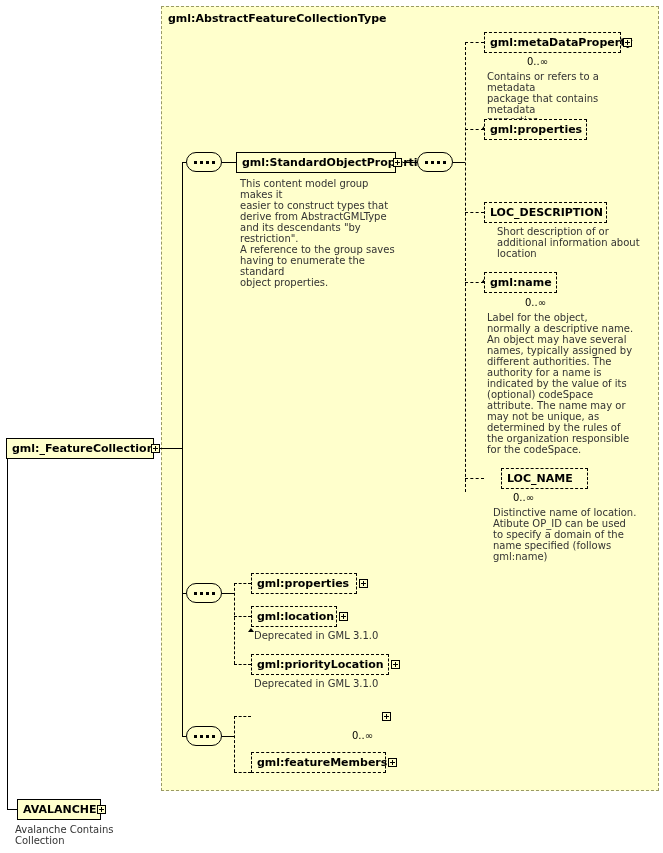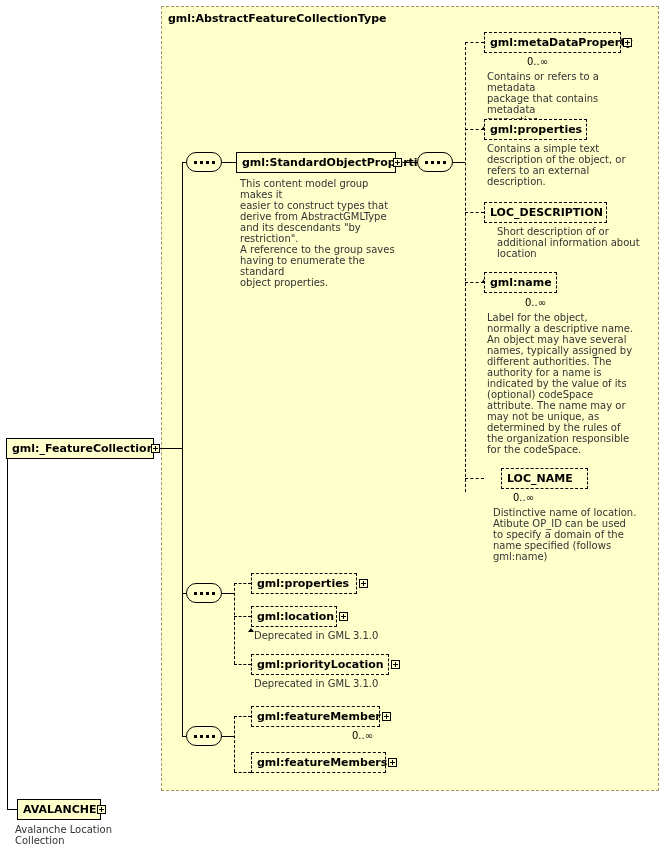--- a/index.html
+++ b/index.html
@@ -215,24 +215,20 @@
   <div class="card" style="left:527px; top:56px;">0..∞</div>
   <div class="ann" style="left:487px; top:71px; width:150px;">Contains or refers to a metadata
 package that contains metadata
 properties.</div>
 
   <div class="dline-h" style="left:465px; top:129px; width:19px;"></div>
   <div class="small-arrow" style="left:481px; top:126px;"></div>
   <div class="box dashed" style="left:484px; top:119px; width:103px; height:21px;">
     <span class="label">gml:properties</span>
   </div>
-  <div class="ann" style="left:487px; top:143px; width:150px;">Contains a simple text
-description of the object, or
-refers to an external
-description.</div>
 
   <div class="dline-h" style="left:465px; top:212px; width:19px;"></div>
   <div class="box dashed" style="left:484px; top:202px; width:123px; height:21px;">
     <span class="label">LOC_DESCRIPTION</span>
   </div>
   <div class="ann" style="left:497px; top:226px; width:150px;">Short description of or
 additional information about
 location</div>
 
   <div class="dline-h" style="left:465px; top:282px; width:19px;"></div>
@@ -305,35 +301,32 @@
         <i></i>
         <i></i>
         <i></i>
       </div>
   </div>
   <div class="line hline" style="left:182px; top:736px; width:4px;"></div>
   <div class="line hline" style="left:222px; top:736px; width:12px;"></div>
   <div class="dline-v" style="left:234px; top:716px; height:56px;"></div>
 
   <div class="dline-h" style="left:234px; top:716px; width:17px;"></div>
-  <div class="box dashed" style="left:251px; top:706px; width:129px; height:21px;">
-    <span class="label">gml:featureMember</span>
-  </div>
   <div class="plus" style="left:382px; top:712px;"></div>
   <div class="card" style="left:352px; top:730px;">0..∞</div>
 
   <div class="dline-h" style="left:234px; top:772px; width:17px;"></div>
   <div class="box dashed" style="left:251px; top:752px; width:135px; height:21px;">
     <span class="label">gml:featureMembers</span>
   </div>
   <div class="plus" style="left:388px; top:758px;"></div>
 
   <div class="line vline" style="left:7px; top:459px; height:350px;"></div>
   <div class="line hline" style="left:7px; top:809px; width:10px;"></div>
 
   <div class="box solid" style="left:17px; top:799px; width:84px; height:21px;">
     <span class="label">AVALANCHE</span>
   </div>
   <div class="plus" style="left:97px; top:805px;"></div>
-  <div class="ann" style="left:15px; top:824px; width:140px;">Avalanche Location
+  <div class="ann" style="left:15px; top:824px; width:140px;">Avalanche Contains
 Collection</div>
 
 </div>
 
 </body></html>

